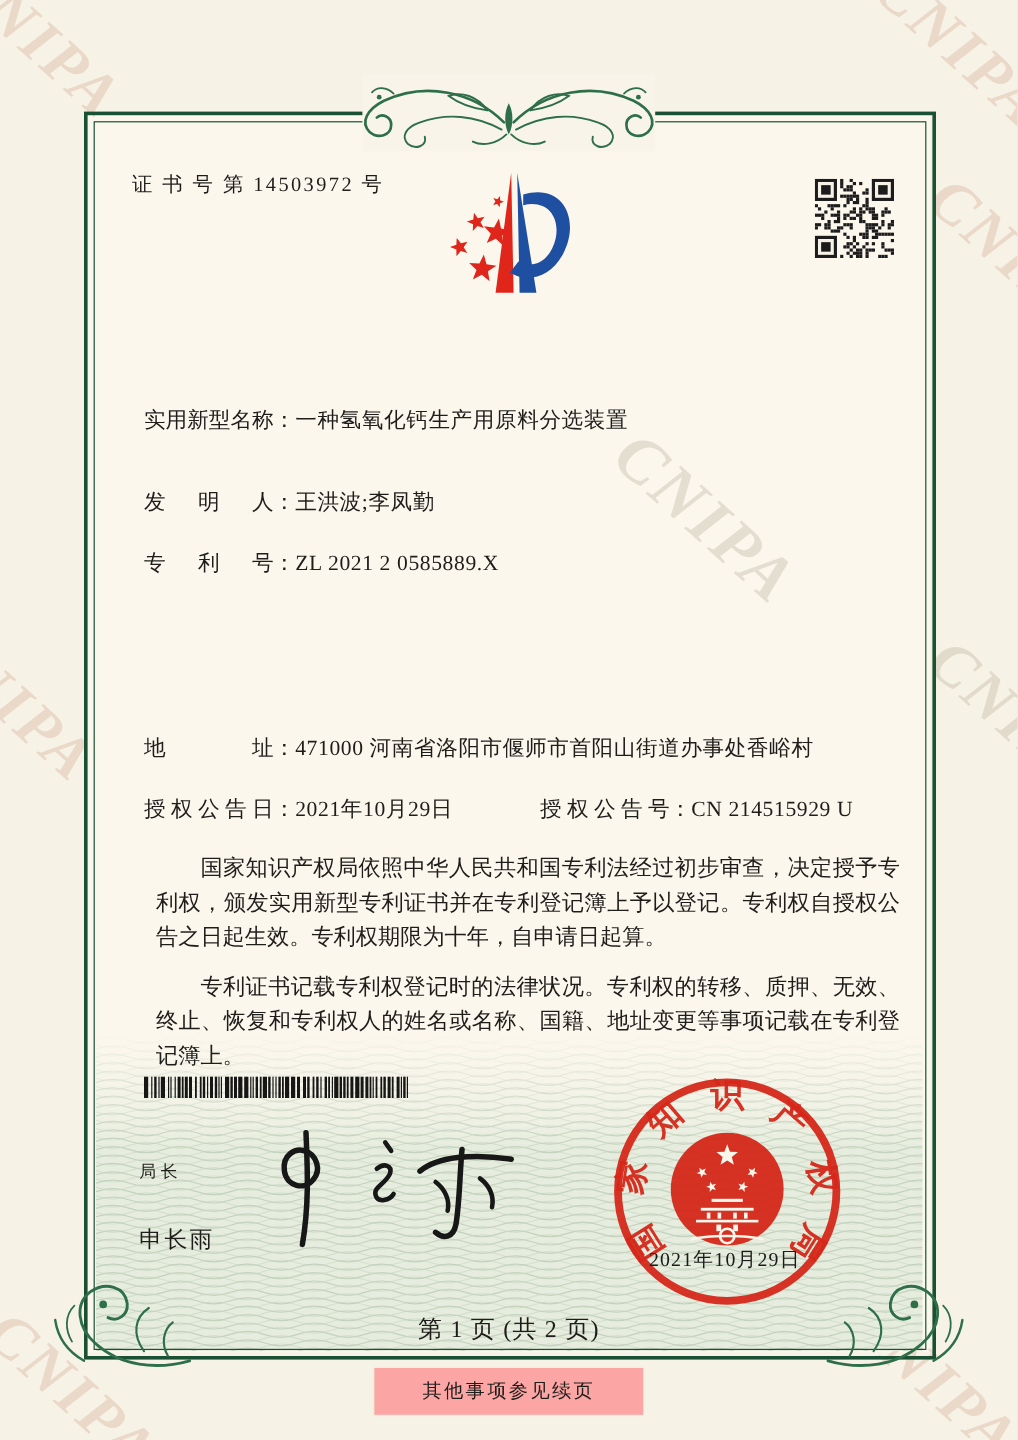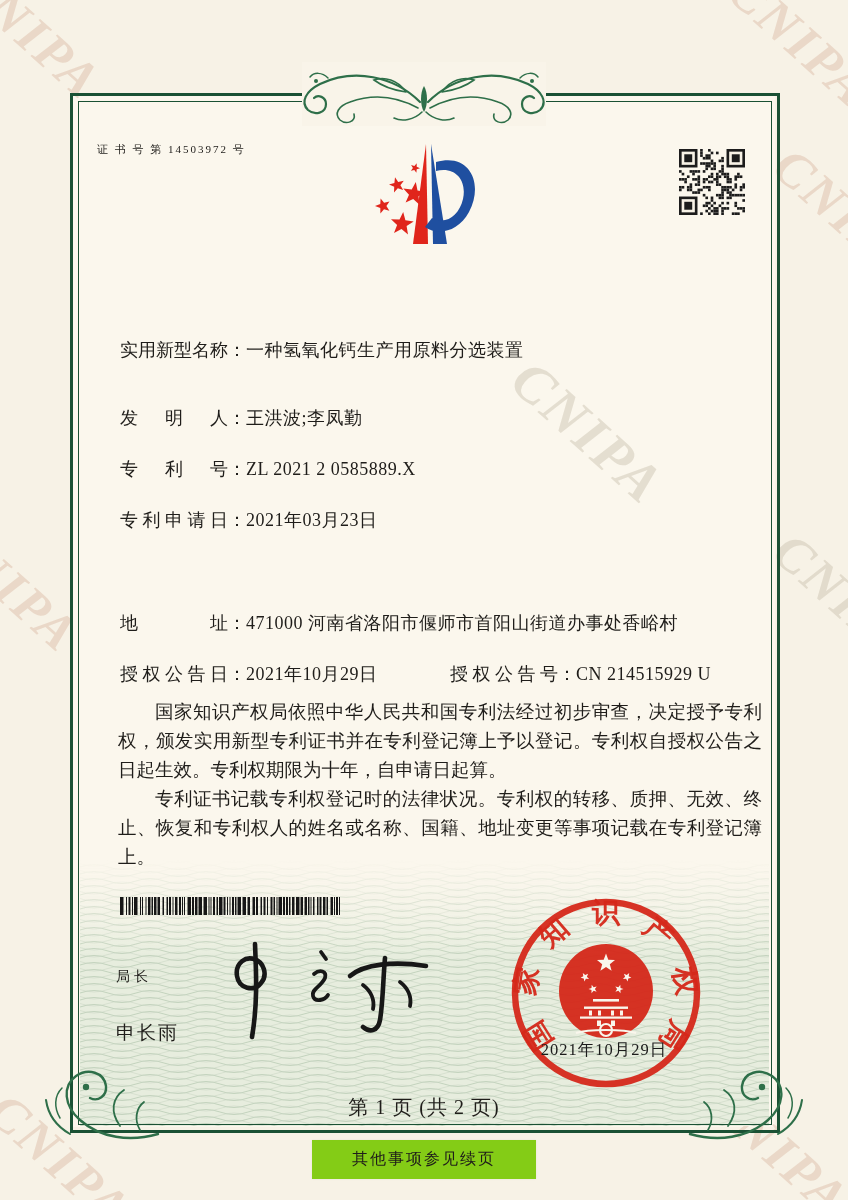--- a/index.html
+++ b/index.html
@@ -25,50 +25,50 @@
   .frame-inner{position:absolute;left:78px;top:101px;width:692px;height:1022px;
                border:1px solid #1a5134;}
 
   
   .band{position:absolute;left:80px;top:860px;width:689px;height:266px;overflow:hidden;
         background:linear-gradient(to bottom,rgba(230,237,222,0) 0px,#e7edde 95px,#e7edde 100%);
         -webkit-mask-image:linear-gradient(to bottom,transparent 0px,rgba(0,0,0,.6) 45px,#000 95px);
         mask-image:linear-gradient(to bottom,transparent 0px,rgba(0,0,0,.6) 45px,#000 95px);}
 
   
-  .cert-no{position:absolute;left:97px;top:142px;font-size:11px;letter-spacing:2px;}
+  .cert-no{position:absolute;left:110px;top:142px;font-size:17px;letter-spacing:2px;}
   .logo{position:absolute;left:352px;top:138px;}
   .qr{position:absolute;left:679px;top:149px;}
   .title{position:absolute;left:0;top:258px;width:100%;text-align:center;
          font-size:40px;font-weight:bold;letter-spacing:9px;}
 
   
   .frow{position:absolute;left:120px;width:650px;font-size:18px;line-height:24px;white-space:nowrap;}
   .flabel{display:inline-block;width:108px;text-align:justify;text-align-last:justify;
           -moz-text-align-last:justify;vertical-align:top;}
   .fcolon{display:inline-block;width:18px;vertical-align:top;}
   .fvalue{letter-spacing:0.5px;}
   .g2{position:absolute;left:330px;top:0;}
   .g2 .flabel{width:108px;}
 
   
   .body-text{position:absolute;left:118px;top:698px;width:644px;font-size:18.5px;
              line-height:29px;text-align:justify;}
-  .body-text p{margin:0;text-indent:2em;}
+  .body-text p{margin:12px;text-indent:2em;}
 
   
   .barcode{position:absolute;left:120px;top:897px;}
   .signer-title{position:absolute;left:116px;top:968px;font-size:14px;letter-spacing:4px;}
   .signer-name{position:absolute;left:116px;top:1020px;font-size:19px;letter-spacing:2px;}
   .signature{position:absolute;left:222px;top:940px;}
   .seal{position:absolute;left:508px;top:895px;}
   .page-no{position:absolute;left:0;top:1094px;width:100%;text-align:center;
            font-size:20px;letter-spacing:1px;}
   .note-box{position:absolute;left:424px;top:1140px;transform:translateX(-50%);
-            background:#84cc16;padding:9px 40px;font-size:16px;letter-spacing:2px;
+            background:#fca5a5;padding:9px 40px;font-size:16px;letter-spacing:2px;
             box-shadow:0 0 2px rgba(0,0,0,0.07);white-space:nowrap;}
 
   .orn-top{position:absolute;left:294px;top:58px;}
   .orn-bl{position:absolute;left:40px;top:1062px;}
   .orn-br{position:absolute;left:678px;top:1062px;transform:scaleX(-1);}
 </style>
 </head>
 <body>
 
 <div class="page">
@@ -406,23 +406,20 @@
 
   <div class="frow" style="top:338px">
     <span class="flabel">实用新型名称</span><span class="fcolon">：</span><span class="fvalue">一种氢氧化钙生产用原料分选装置</span>
   </div>
   <div class="frow" style="top:406px">
     <span class="flabel">发明人</span><span class="fcolon">：</span><span class="fvalue">王洪波;李凤勤</span>
   </div>
   <div class="frow" style="top:457px">
     <span class="flabel">专利号</span><span class="fcolon">：</span><span class="fvalue">ZL 2021 2 0585889.X</span>
   </div>
-  <div class="frow" style="top:508px">
-    <span class="flabel">专利申请日</span><span class="fcolon">：</span><span class="fvalue">2021年03月23日</span>
-  </div>
   <div class="frow" style="top:611px">
     <span class="flabel">地址</span><span class="fcolon">：</span><span class="fvalue">471000 河南省洛阳市偃师市首阳山街道办事处香峪村</span>
   </div>
   <div class="frow" style="top:662px">
     <span class="flabel">授权公告日</span><span class="fcolon">：</span><span class="fvalue">2021年10月29日</span>
     <span class="g2">
       <span class="flabel">授权公告号</span><span class="fcolon">：</span><span class="fvalue">CN 214515929 U</span>
     </span>
   </div>
 

